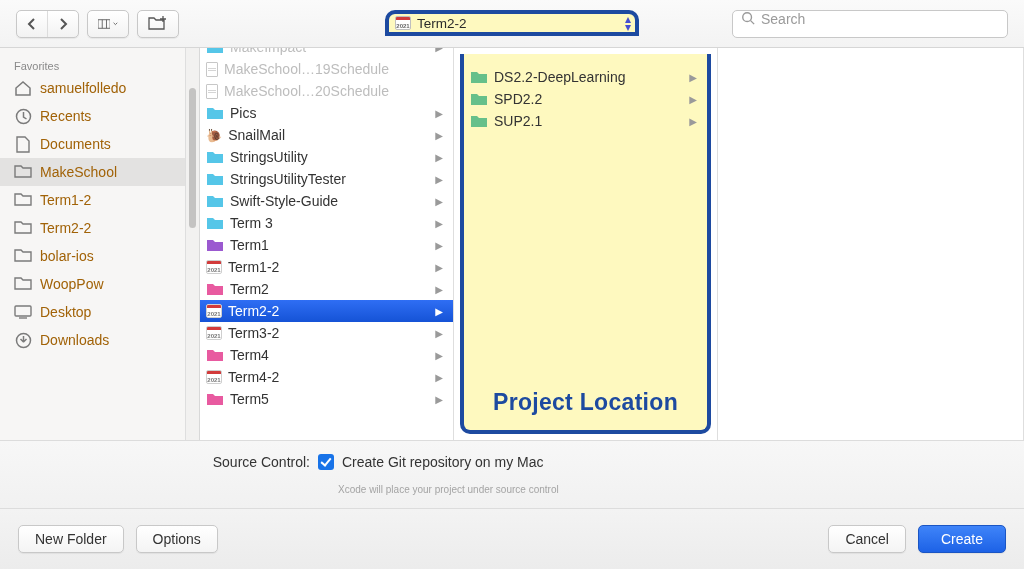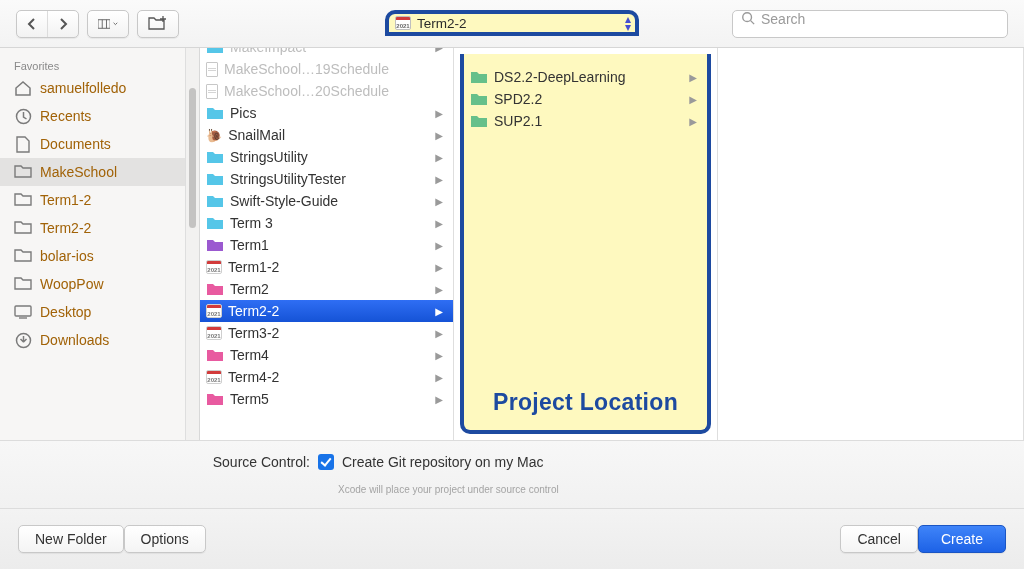--- a/index.html
+++ b/index.html
@@ -223,21 +223,21 @@
   }
   input[type=checkbox].mac::after {
     content:""; position:absolute; left:3px; top:4px; width:8px; height:4px;
     border:2px solid #fff; border-top:none; border-right:none; transform:rotate(-50deg);
   }
 
   .btn-bar {
     height: 61px;
     background: linear-gradient(#f3f3f3,#ececec);
     border-top: 1px solid #dcdcdc;
-    display:flex; align-items:center; padding:0 18px; 
+    display:flex; align-items:center; padding:0 18px; gap:12px;
   }
   .btn {
     height:28px; padding:0 16px;
     border:1px solid #c8c8c8; border-radius:5px;
     background:linear-gradient(#ffffff,#f4f4f4);
     font-size:14px; color:#333;
     box-shadow: 0 1px 1px rgba(0,0,0,.06);
   }
   .btn.primary {
     background:linear-gradient(#3f84f9,#1d62e6);

